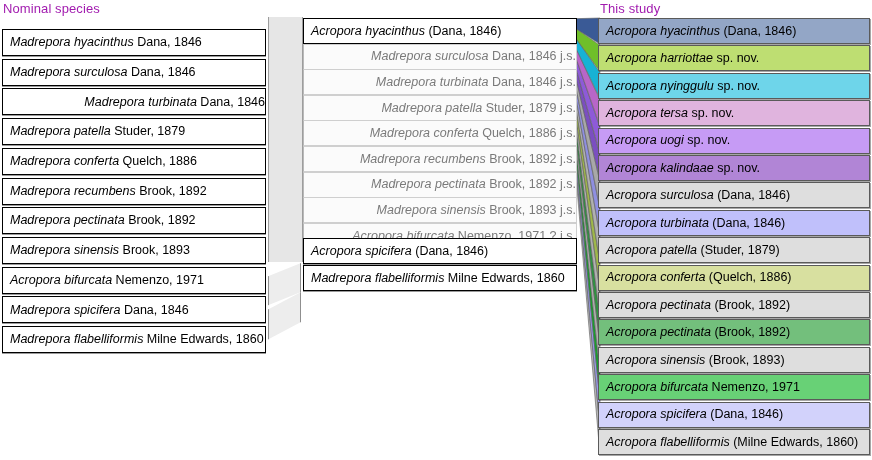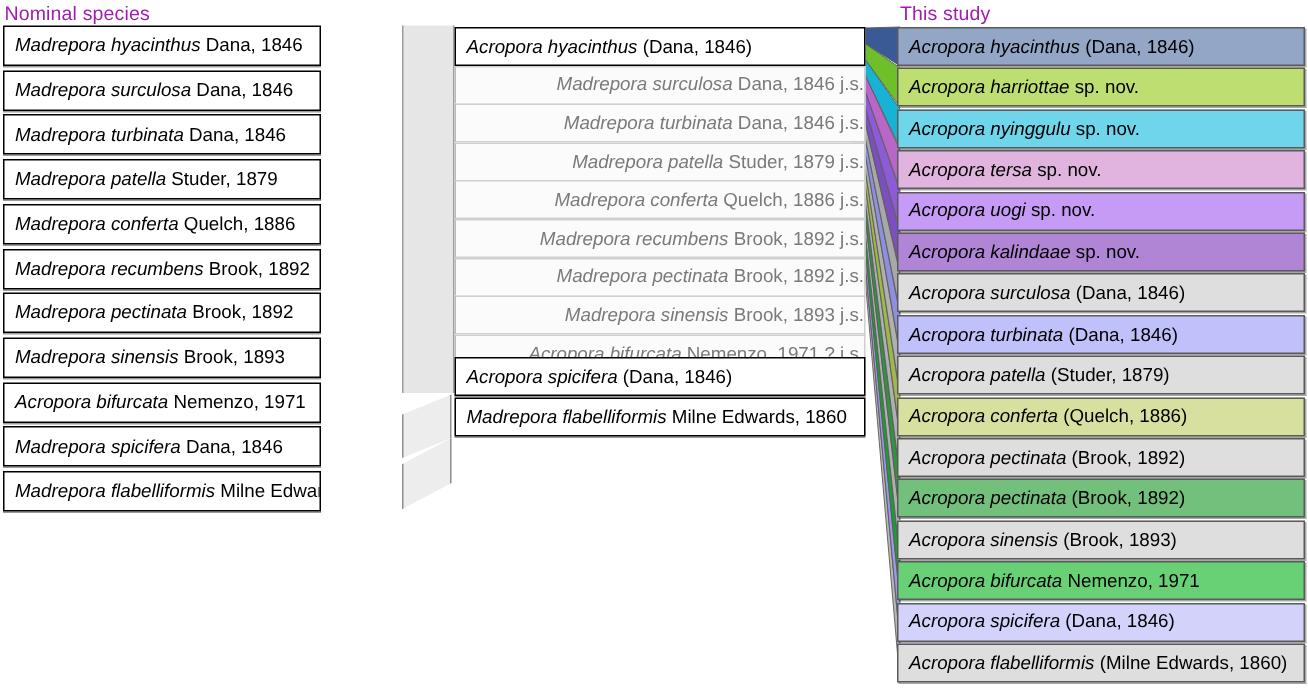--- a/index.html
+++ b/index.html
@@ -37,24 +37,25 @@
   }
   .row .txt{
     display:inline-block;
     padding-left:7px;
     line-height:1;
   }
   .row .txt i{font-style:italic;}
 
   
   .c1 .row{
-    left:2px;width:212px;height:27px;
+    left:2px;width:264px;height:27px;
     background:#ffffff;
     border:1px solid #000000;
     box-shadow:0 1px 0 #9a9a9a;
+    margin-top:12px;
   }
 
   
   .c2 .row{
     left:303px;width:274px;height:26px;
     background:#fbfbfb;
   }
   .c2 .row.valid{
     background:#ffffff;
     border:1px solid #000000;
@@ -138,21 +139,21 @@
       <path d="M4,19 L40,18 L40,44 L4,20.9 Z" fill="#3a5a96" stroke="#5a5a5a" stroke-width="0.6"></path>
     </svg>
 
   <div class="c1" id="col-nominal">
       <div class="row" style="top: 17px;">
         <span class="txt"><i>Madrepora hyacinthus</i> Dana, 1846</span>
       </div>
       <div class="row" style="top: 46.7px;">
         <span class="txt"><i>Madrepora surculosa</i> Dana, 1846</span>
       </div>
-      <div class="row" style="top: 76.4px;">
+      <div class="row" style="top: 76.4px; justify-content: flex-end;">
         <span class="txt"><i>Madrepora turbinata</i> Dana, 1846</span>
       </div>
       <div class="row" style="top: 106.1px;">
         <span class="txt"><i>Madrepora patella</i> Studer, 1879</span>
       </div>
       <div class="row" style="top: 135.8px;">
         <span class="txt"><i>Madrepora conferta</i> Quelch, 1886</span>
       </div>
       <div class="row" style="top: 165.5px;">
         <span class="txt"><i>Madrepora recumbens</i> Brook, 1892</span>

